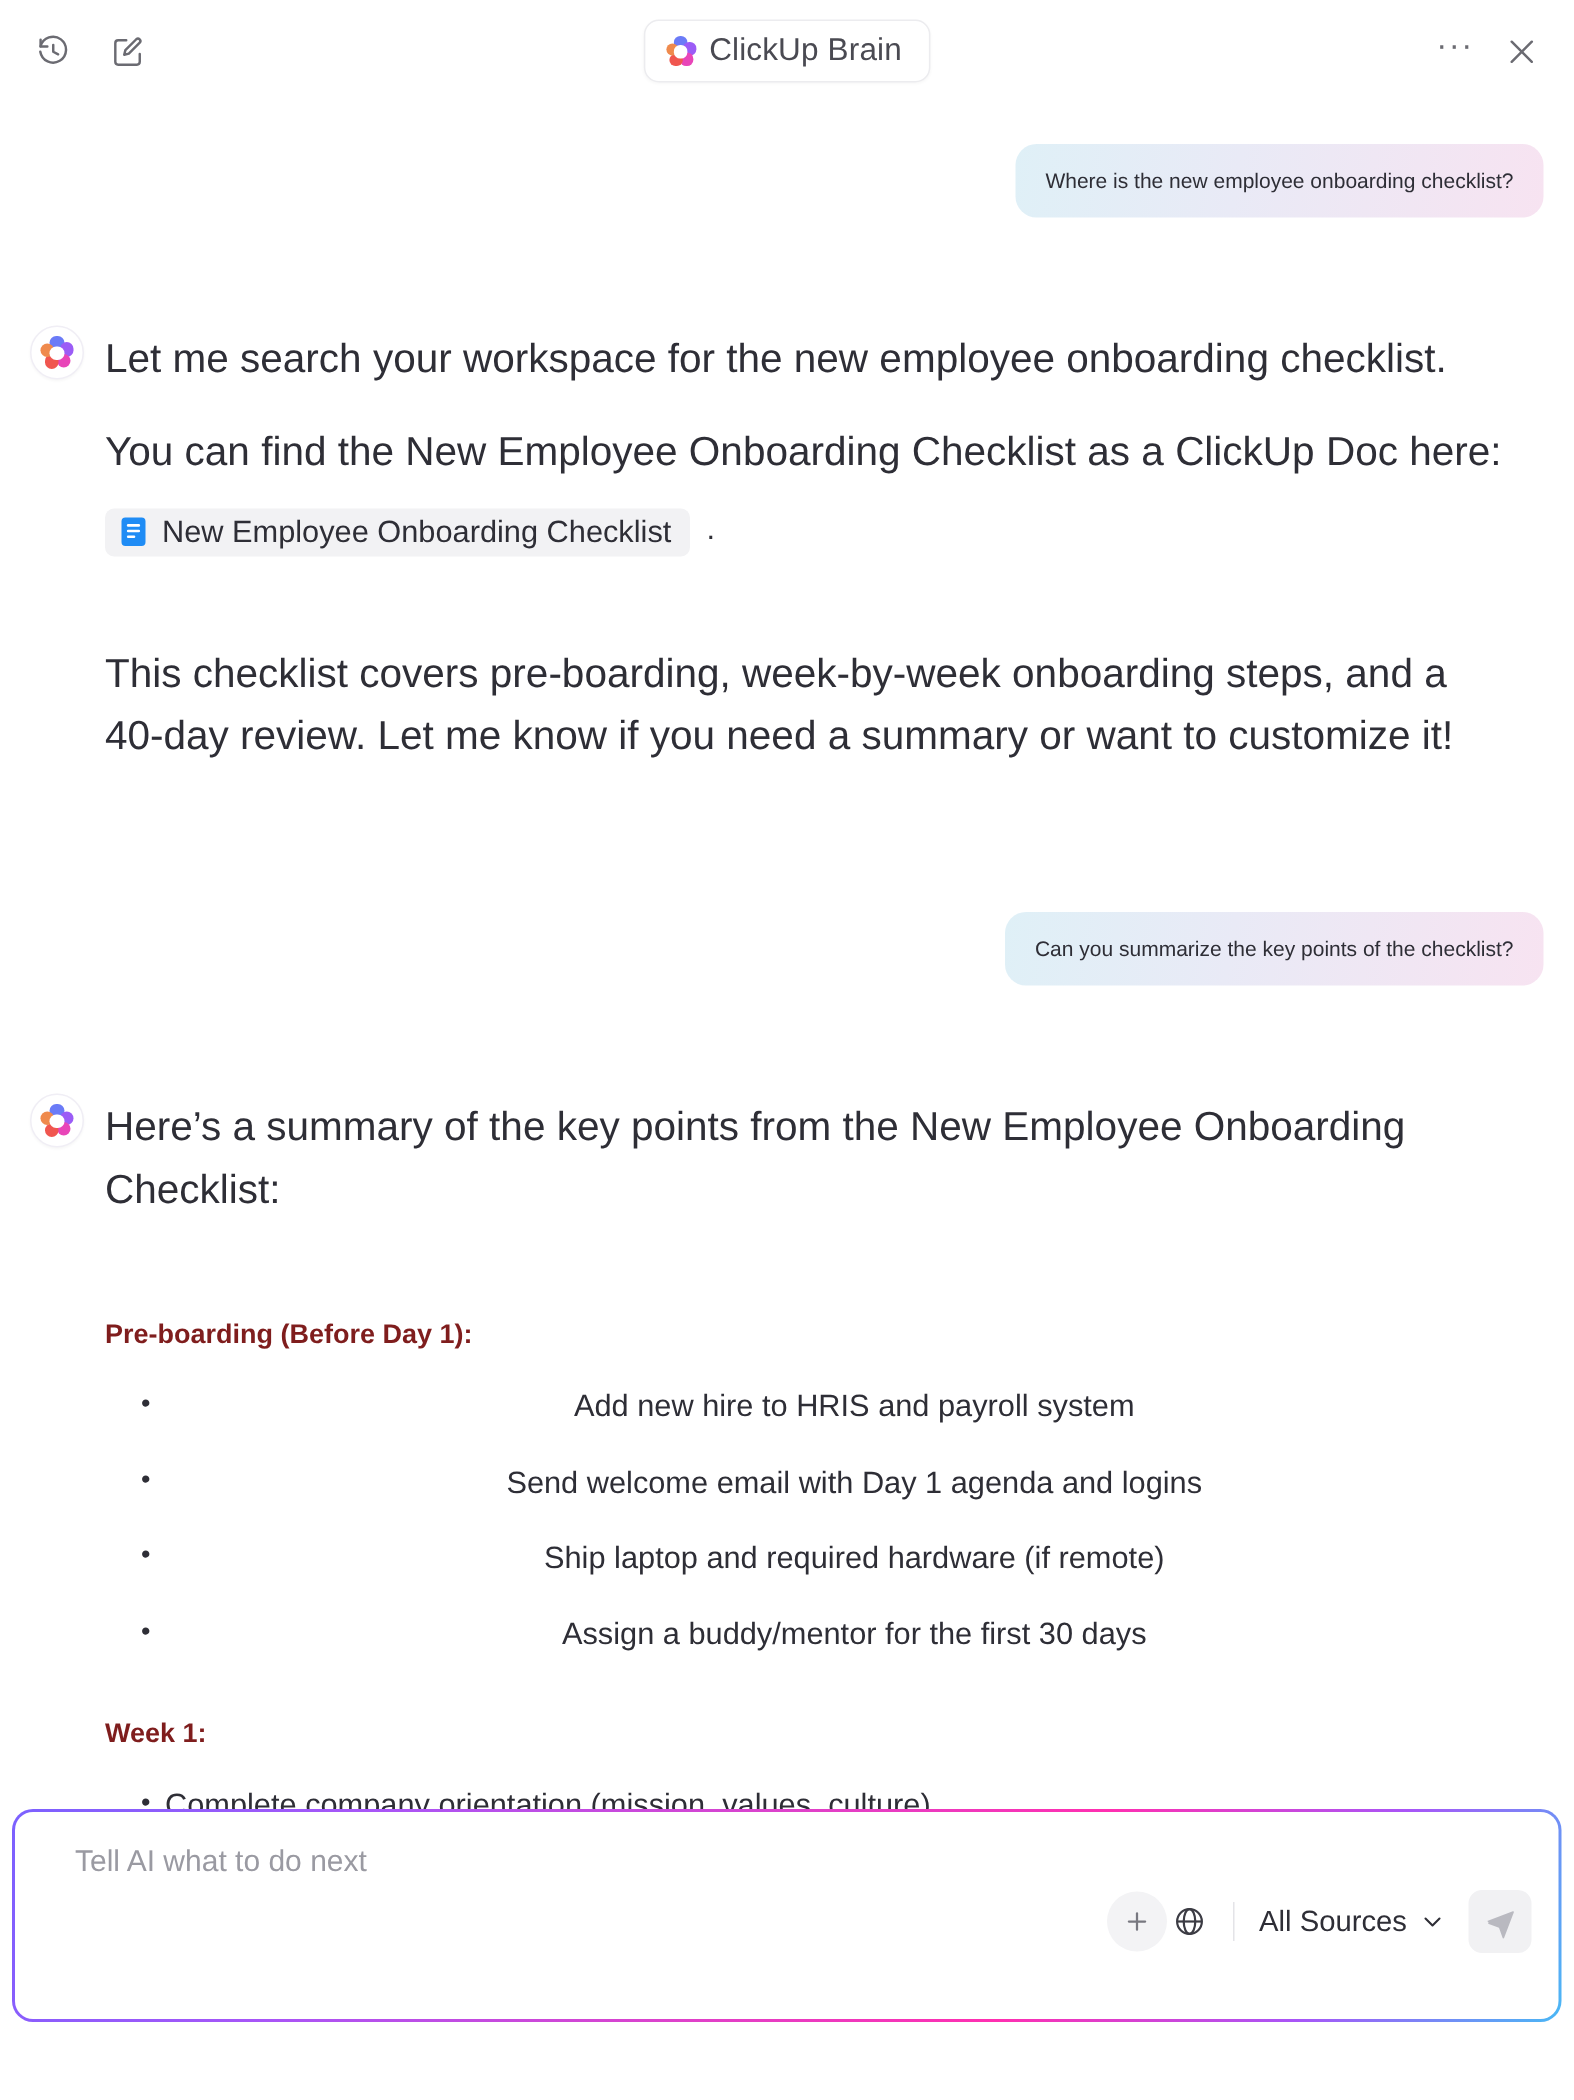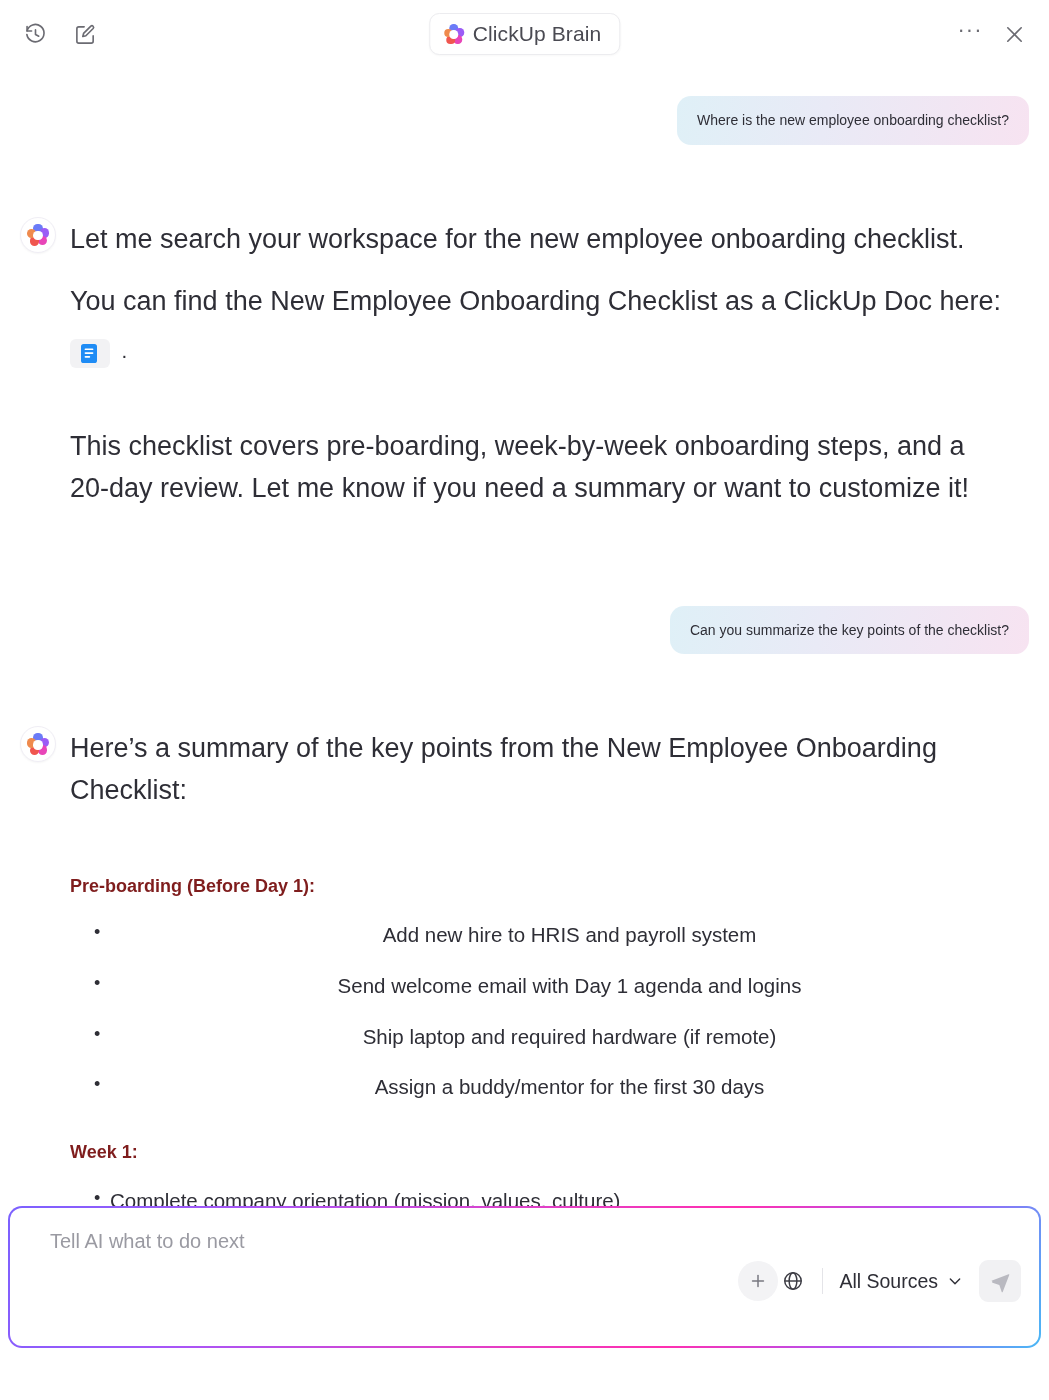--- a/index.html
+++ b/index.html
@@ -375,25 +375,26 @@
         <div class="ai-p" style="margin-top:20px;">You can find the New Employee Onboarding Checklist as a ClickUp Doc here:</div>
 
         <div style="margin-top:16px;">
           <span class="doc-chip">
             <svg class="doc-icon" viewBox="0 0 18 21">
               <rect x="1" y="1" width="16" height="19" rx="2.6" fill="#1f8cf5"></rect>
               <rect x="4.6" y="5.4" width="8.8" height="1.7" rx="0.85" fill="#ffffff"></rect>
               <rect x="4.6" y="9.2" width="8.8" height="1.7" rx="0.85" fill="#ffffff"></rect>
               <rect x="4.6" y="13" width="5.6" height="1.7" rx="0.85" fill="#ffffff"></rect>
             </svg>
+            <span class="doc-chip-label">New Employee Onboarding Checklist</span>
           </span>
           <span class="chip-period">.</span>
         </div>
 
-        <div class="ai-p" style="margin-top:58px; max-width:940px;">This checklist covers pre-boarding, week-by-week onboarding steps, and a 20-day review. Let me know if you need a summary or want to customize it!</div>
+        <div class="ai-p" style="margin-top:58px; max-width:940px;">This checklist covers pre-boarding, week-by-week onboarding steps, and a 40-day review. Let me know if you need a summary or want to customize it!</div>
       </div>
     </div>
 
     <div class="msg-user-row" style="margin-top:96px;">
       <div class="bubble-user">Can you summarize the key points of the checklist?</div>
     </div>
 
     <div class="msg-ai-row" style="margin-top:72px;">
       <div class="ai-avatar">
         <span class="brain-logo">

